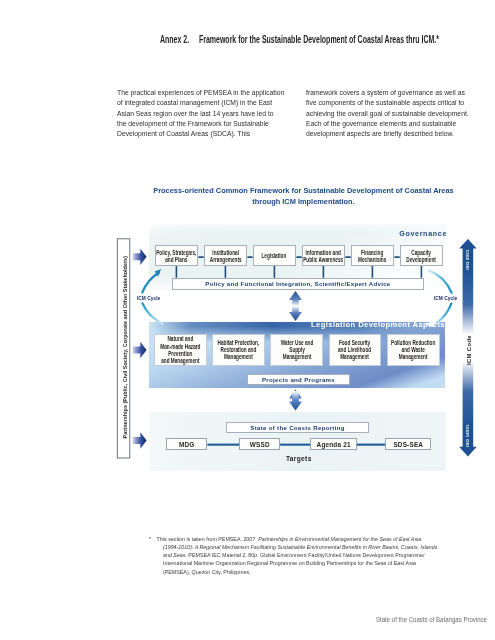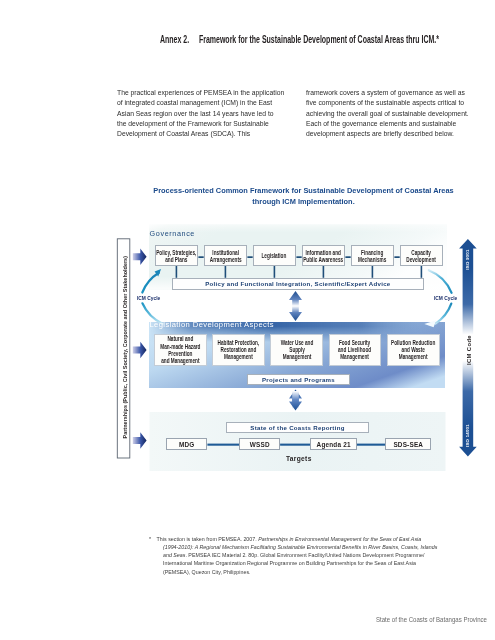--- a/index.html
+++ b/index.html
@@ -41,21 +41,21 @@
   .dbox span{display:block;text-align:center;font-size:6.4px;line-height:7.1px;
         color:#231f20;font-weight:bold;transform:scaleX(0.735);transform-origin:center center;white-space:nowrap;}
   .gbox{top:245.3px;height:21px;width:43.2px;}
   .sbox{top:333.6px;height:32px;width:52.9px;border-color:#c3ccd6;}
   .barbox{position:absolute;background:#fefefe;border:0.7px solid #a7b0ba;
         display:flex;align-items:center;justify-content:center;text-align:center;
         font-weight:bold;color:#1b3f73;box-sizing:border-box;white-space:nowrap;}
   .tbox{position:absolute;background:#fdfdfb;border:0.7px solid #9aa4b0;
         display:flex;align-items:center;justify-content:center;text-align:center;
         font-size:6.4px;font-weight:bold;letter-spacing:0.2px;text-indent:0.2px;color:#231f20;box-sizing:border-box;}
-  .panelhdr{position:absolute;font-weight:normal;text-align:left;white-space:nowrap;}
+  .panelhdr{position:absolute;font-weight:bold;text-align:right;white-space:nowrap;}
   #gov-header{left:101px;top:229.3px;width:298px;font-size:7.2px;color:#1e4a7d;letter-spacing:0.62px;text-indent:0.62px;}
   #sda-header{left:101px;top:320.3px;width:296px;font-size:7.6px;color:#ffffff;letter-spacing:0.41px;text-indent:0.41px;}
   #policy-bar{left:123.7px;top:277.6px;width:252.1px;height:12.1px;font-size:6.1px;letter-spacing:0.28px;text-indent:0.28px;}
   #projects-bar{left:198.9px;top:373.5px;width:102.9px;height:11.6px;font-size:6.1px;letter-spacing:0.3px;text-indent:0.3px;}
   #reporting-bar{left:178px;top:421.8px;width:142.8px;height:11.6px;font-size:6.1px;letter-spacing:0.3px;text-indent:0.3px;}
   #targets-label{position:absolute;left:179.1px;top:455.2px;width:143px;text-align:center;font-size:6.6px;font-weight:bold;letter-spacing:0.35px;text-indent:0.35px;color:#231f20;}
   #side-label{position:absolute;left:-26.4px;top:340.8px;width:204px;height:12.5px;
       transform:rotate(-90deg) scaleX(0.897);font-size:6.1px;font-weight:bold;color:#231f20;
       display:flex;align-items:center;justify-content:center;text-align:center;white-space:nowrap;}
   .cyclelab{position:absolute;font-size:5.8px;font-weight:bold;color:#1b2f6b;white-space:nowrap;transform:scaleX(0.84);transform-origin:left top;}

